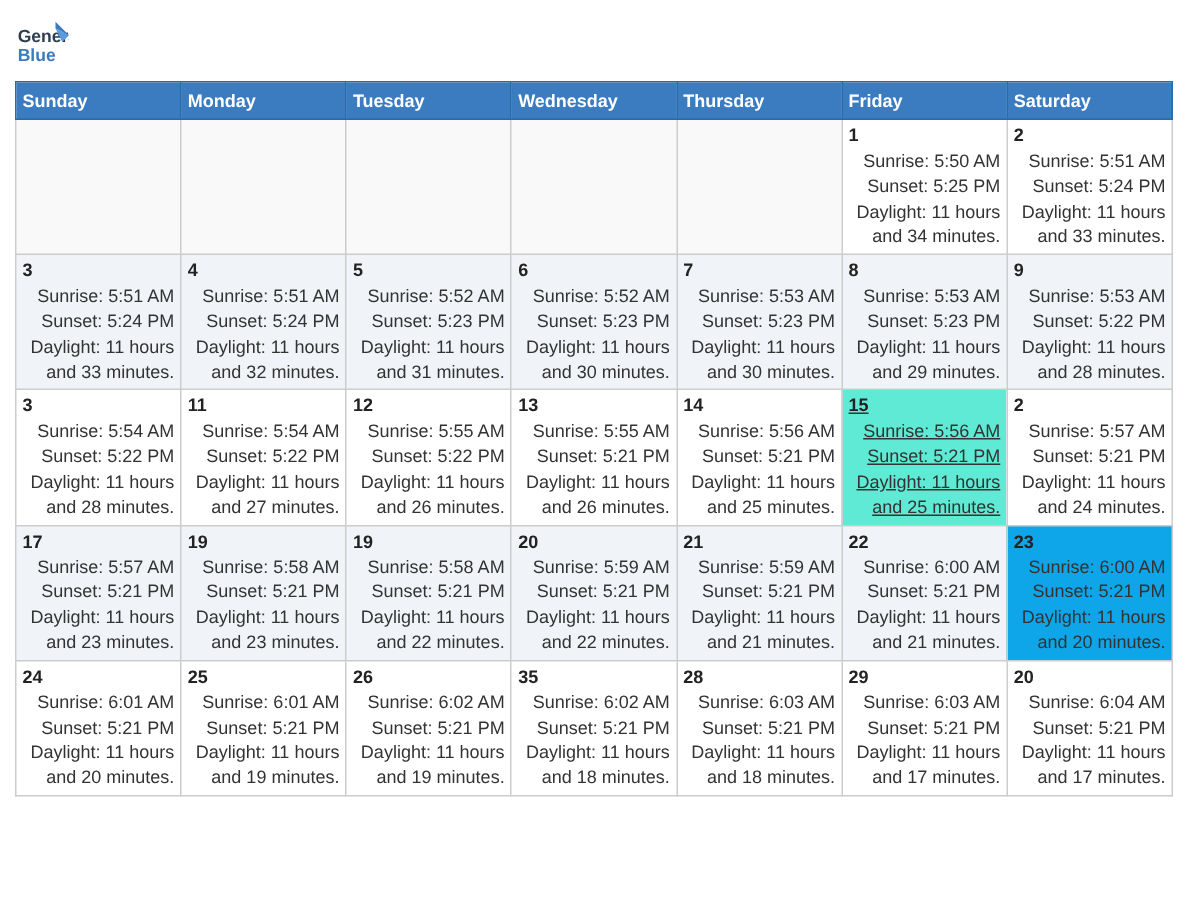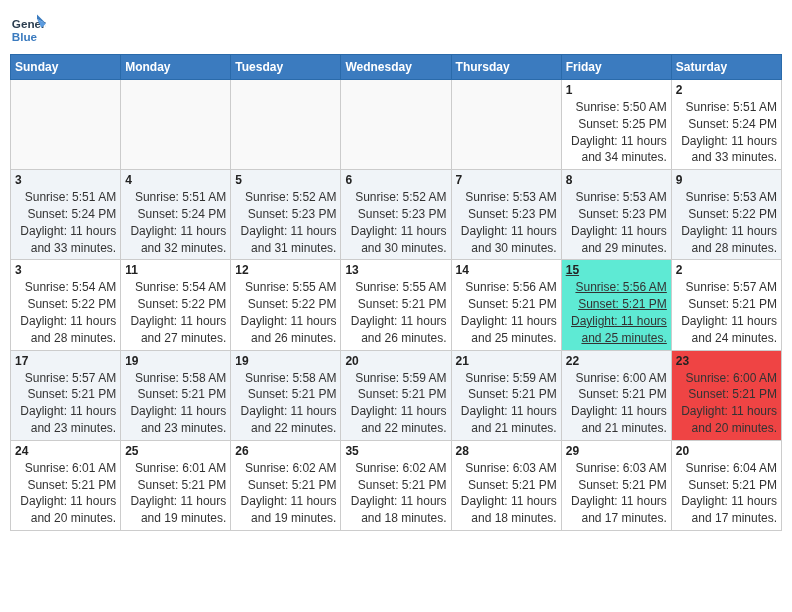--- a/index.html
+++ b/index.html
@@ -273,21 +273,21 @@
 Daylight: 11 hours
 and 21 minutes.</div>
         </td>
         <td style="background: rgb(240, 244, 248);">
           <span class="day-num">22</span>
           <div class="day-info" style="white-space: pre-line;">Sunrise: 6:00 AM
 Sunset: 5:21 PM
 Daylight: 11 hours
 and 21 minutes.</div>
         </td>
-        <td style="background: #ef4444;">
+        <td style="background: #0ea5e9;">
           <span class="day-num">23</span>
           <div class="day-info" style="white-space: pre-line;">Sunrise: 6:00 AM
 Sunset: 5:21 PM
 Daylight: 11 hours
 and 20 minutes.</div>
         </td>
       </tr>
       <tr>
         <td style="background: rgb(255, 255, 255);">
           <span class="day-num">24</span>

